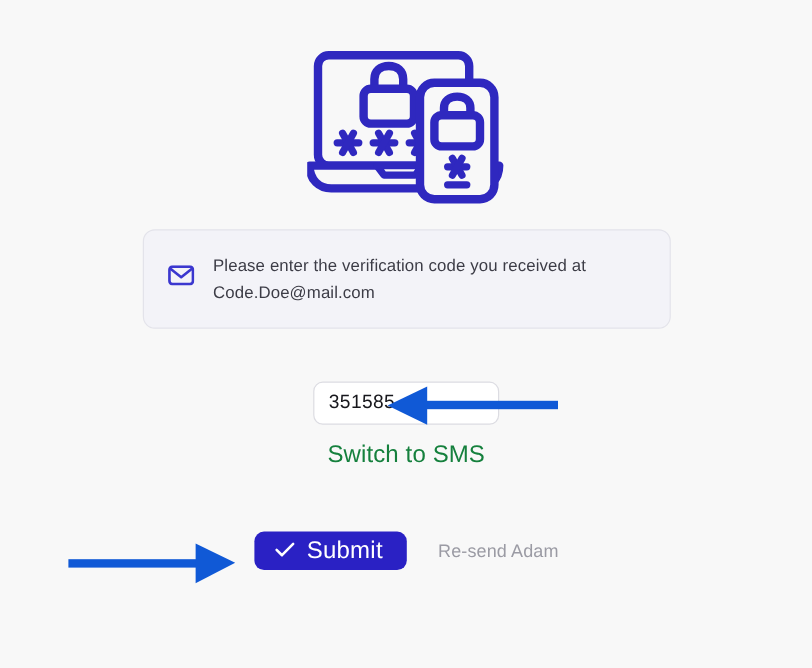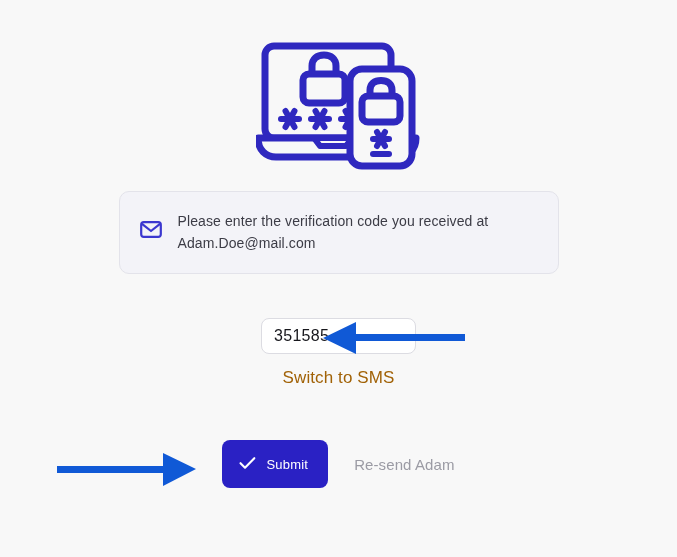--- a/index.html
+++ b/index.html
@@ -77,47 +77,47 @@
     color: #17171c;
     padding: 0 12px;
     outline: none;
     letter-spacing: 0.3px;
   }
   .code-input::placeholder { color: #b4b4bc; }
 
   
   .switch-sms {
     margin-top: 14px;
-    font-size: 17px;
-    color: #a16207;
+    font-size: 20px;
+    color: #15803d;
     letter-spacing: 0.1px;
   }
 
   
   .actions-row {
     margin-top: 52px;
     position: relative;
     width: 677px;
     display: flex;
     align-items: center;
     justify-content: center;
     gap: 26px;
   }
   .submit-button {
     background: #2a21c4;
     color: #ffffff;
     border: none;
     border-radius: 8px;
-    height: 48px;
+    height: 32px;
     padding: 0 20px 0 17px;
     display: inline-flex;
     align-items: center;
     gap: 10px;
     font-family: "Liberation Sans", sans-serif;
-    font-size: 13px;
+    font-size: 20px;
     cursor: pointer;
     letter-spacing: 0.2px;
   }
   .check-icon { display: block; }
   .resend-code {
     font-size: 15px;
     color: #9b9ba4;
     letter-spacing: 0.1px;
     cursor: pointer;
   }
@@ -183,21 +183,21 @@
 
   <div class="info-box">
     <span class="envelope-icon">
       <svg width="22" height="17" viewBox="0 0 22 17" fill="none" xmlns="http://www.w3.org/2000/svg">
         <rect x="1.2" y="1.2" width="19.6" height="14.6" rx="2.6" stroke="#3b37cf" stroke-width="2.2" fill="#f3f3f8"></rect>
         <path d="M2.6 3.3 L11 10 L19.4 3.3" stroke="#3b37cf" stroke-width="2.2" stroke-linecap="round" stroke-linejoin="round" fill="none"></path>
       </svg>
     </span>
     <div class="info-text">
       <div>Please enter the verification code you received at</div>
-      <div>Adam.Doe@mail.com</div>
+      <div>Code.Doe@mail.com</div>
     </div>
   </div>
 
   <div class="input-row">
     <input class="code-input" type="text" value="351585" style="">
   </div>
 
   <div class="switch-sms">Switch to SMS</div>
 
   <div class="actions-row">

